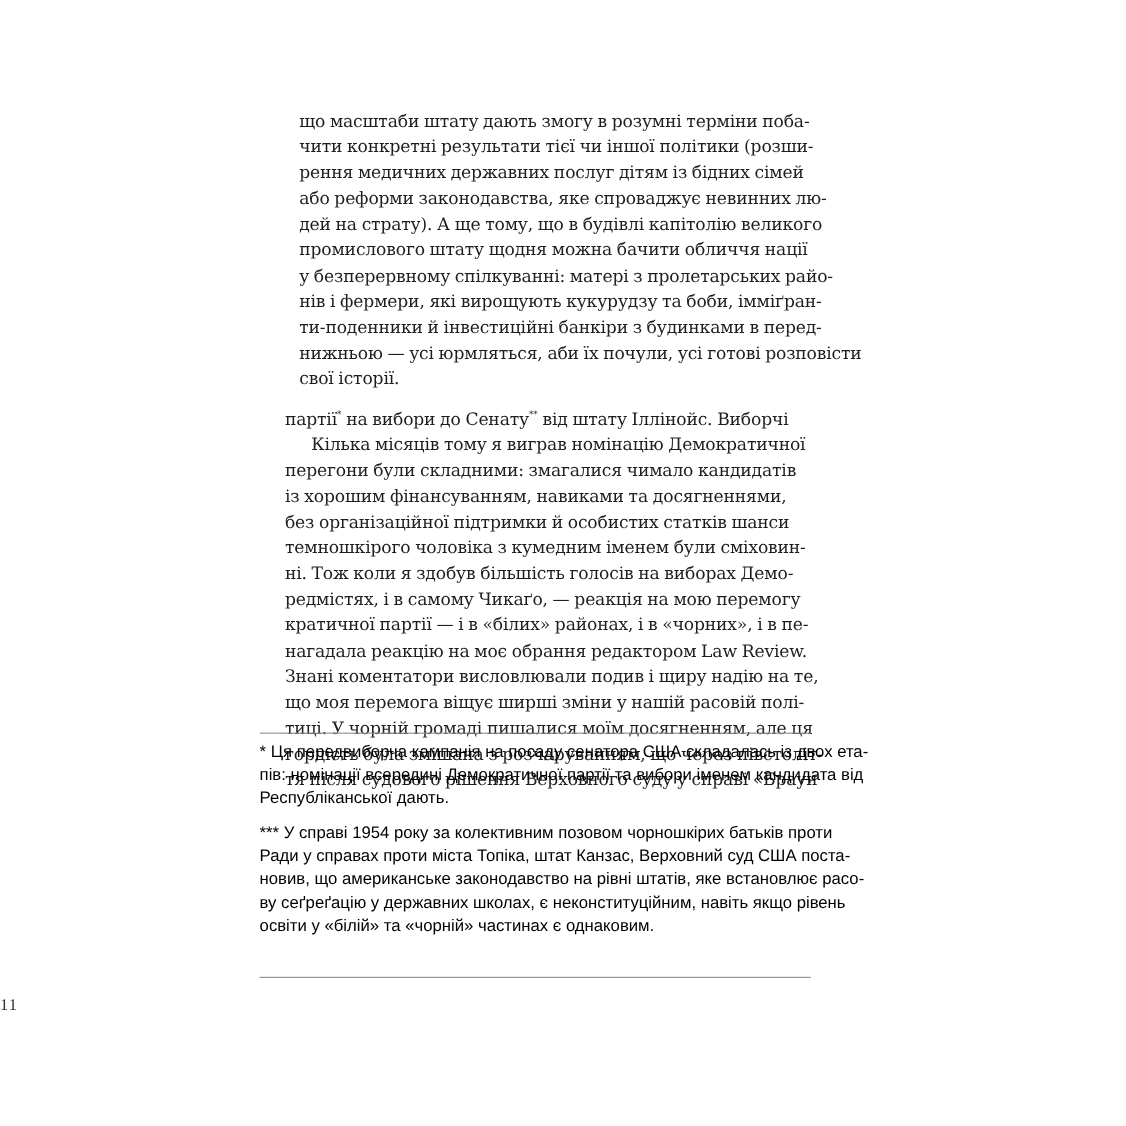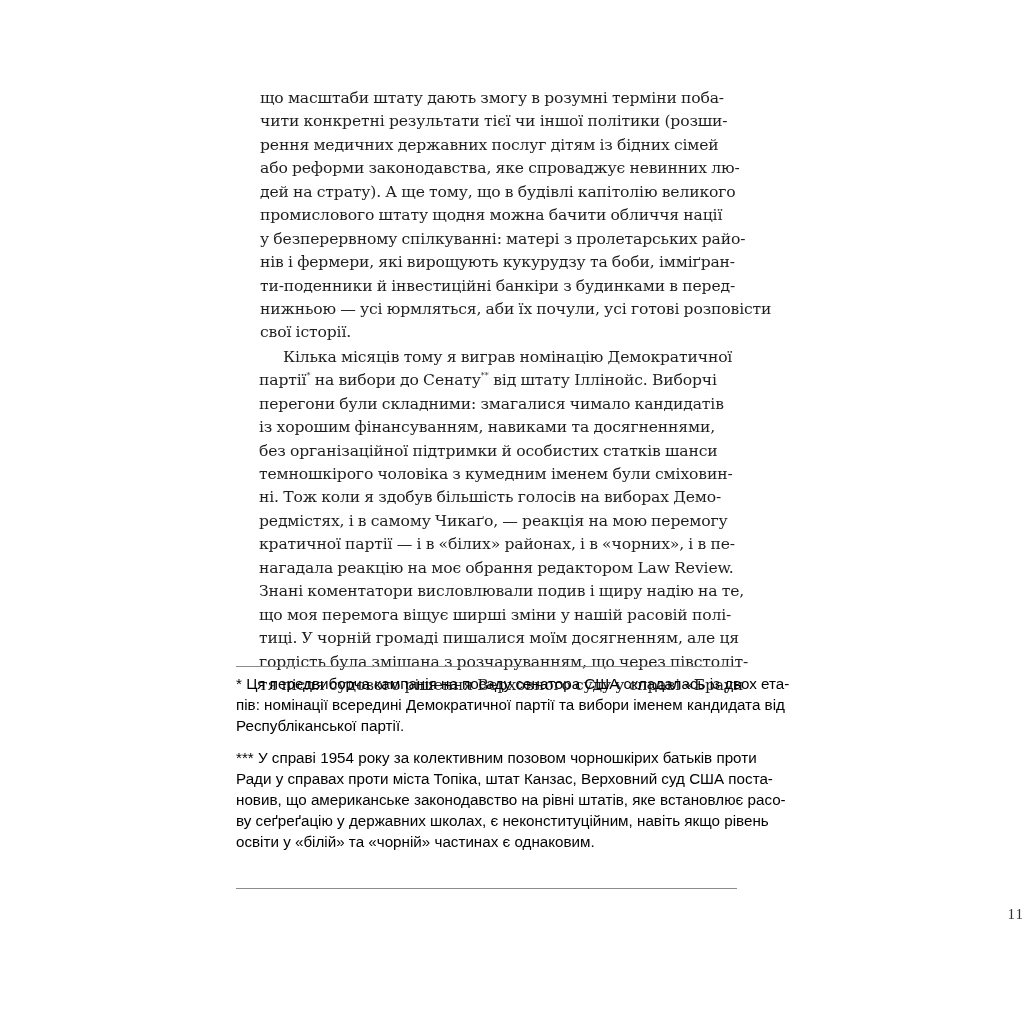--- a/index.html
+++ b/index.html
@@ -80,49 +80,49 @@
       text-align-last: justify;
     }
     .fn-line.last {
       text-align-last: left;
     }
     .page-number {
       position: absolute;
       left: 0;
       width: 1024px;
       top: 906px;
-      text-align: right;
+      text-align: left;
       font-family: "Liberation Serif", "DejaVu Serif", serif;
       font-size: 15px;
       color: #333333;
       letter-spacing: 1px;
     }
   </style>
 </head>
 <body>
 
 <div class="page">
 
   <div class="main-text">
-    <p style="margin:1px">
+    <p style="margin:13px">
       <span class="line">що масштаби штату дають змогу в розумні терміни поба-</span>
       <span class="line">чити конкретні результати тієї чи іншої політики (розши-</span>
       <span class="line">рення медичних державних послуг дітям із бідних сімей</span>
       <span class="line">або реформи законодавства, яке спроваджує невинних лю-</span>
       <span class="line">дей на страту). А ще тому, що в будівлі капітолію великого</span>
       <span class="line">промислового штату щодня можна бачити обличчя нації</span>
       <span class="line">у безперервному спілкуванні: матері з пролетарських райо-</span>
       <span class="line">нів і фермери, які вирощують кукурудзу та боби, імміґран-</span>
       <span class="line">ти-поденники й інвестиційні банкіри з будинками в перед-</span>
       <span class="line">нижньою — усі юрмляться, аби їх почули, усі готові розповісти</span>
       <span class="line last">свої історії.</span>
     </p>
     <p style="margin:0">
+      <span class="line"><span>партії</span><sup class="fnref">*</sup><span> на вибори до Сенату</span><sup class="fnref">**</sup><span> від штату Іллінойс. Виборчі</span></span>
       <span class="line indent">Кілька місяців тому я виграв номінацію Демократичної</span>
-      <span class="line"><span>партії</span><sup class="fnref">*</sup><span> на вибори до Сенату</span><sup class="fnref">**</sup><span> від штату Іллінойс. Виборчі</span></span>
       <span class="line">перегони були складними: змагалися чимало кандидатів</span>
       <span class="line">із хорошим фінансуванням, навиками та досягненнями,</span>
       <span class="line">без організаційної підтримки й особистих статків шанси</span>
       <span class="line">темношкірого чоловіка з кумедним іменем були сміховин-</span>
       <span class="line">ні. Тож коли я здобув більшість голосів на виборах Демо-</span>
       <span class="line">редмістях, і в самому Чикаґо, — реакція на мою перемогу</span>
       <span class="line">кратичної партії — і в «білих» районах, і в «чорних», і в пе-</span>
       <span class="line">нагадала реакцію на моє обрання редактором Law Review.</span>
       <span class="line">Знані коментатори висловлювали подив і щиру надію на те,</span>
       <span class="line">що моя перемога віщує ширші зміни у нашій расовій полі-</span>
@@ -131,21 +131,21 @@
       <span class="line">тя після судового рішення Верховного суду у справі «Браун</span>
     </p>
   </div>
 
   <div class="rule top"></div>
 
   <div class="footnotes">
     <div class="fn">
       <span class="fn-line">* Ця передвиборча кампанія на посаду сенатора США складалась із двох ета-</span>
       <span class="fn-line">пів: номінації всередині Демократичної партії та вибори іменем кандидата від</span>
-      <span class="fn-line last">Республіканської партії.</span>
+      <span class="fn-line last">Республіканської дають.</span>
     </div>
     <div class="fn">
       <span class="fn-line">*** У справі 1954 року за колективним позовом чорношкірих батьків проти</span>
       <span class="fn-line">Ради у справах проти міста Топіка, штат Канзас, Верховний суд США поста-</span>
       <span class="fn-line">новив, що американське законодавство на рівні штатів, яке встановлює расо-</span>
       <span class="fn-line">ву сеґреґацію у державних школах, є неконституційним, навіть якщо рівень</span>
       <span class="fn-line last">освіти у «білій» та «чорній» частинах є однаковим.</span>
     </div>
   </div>
 

